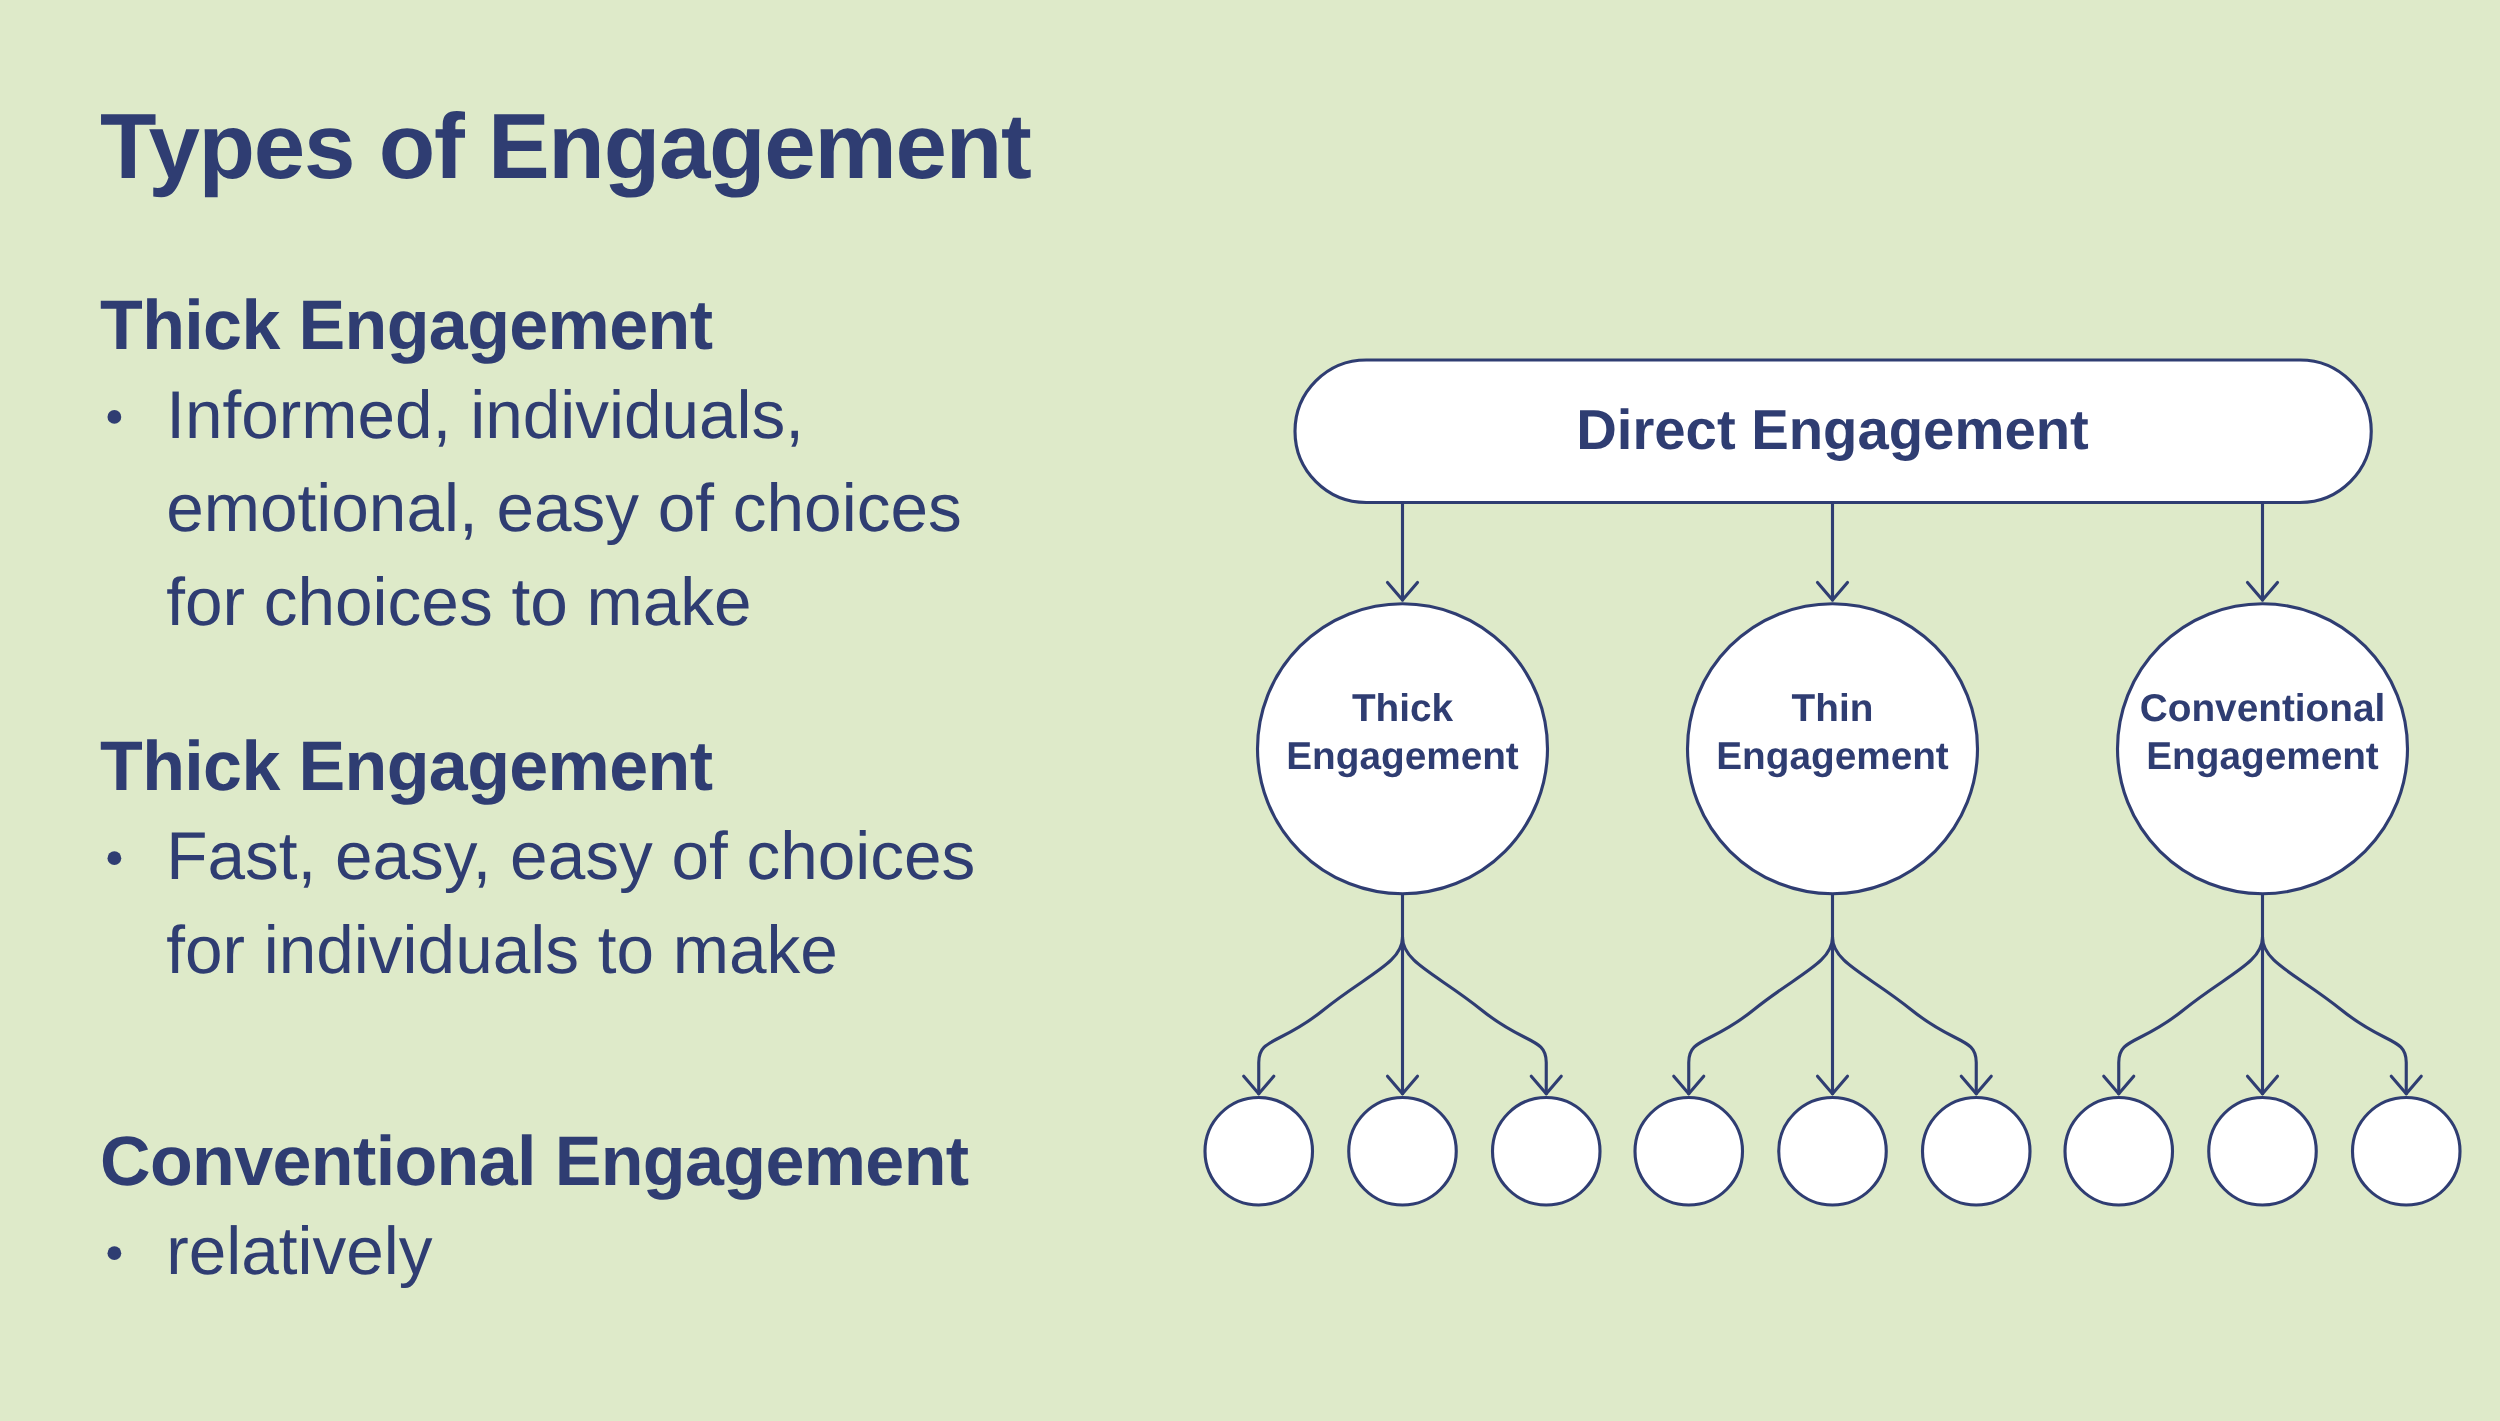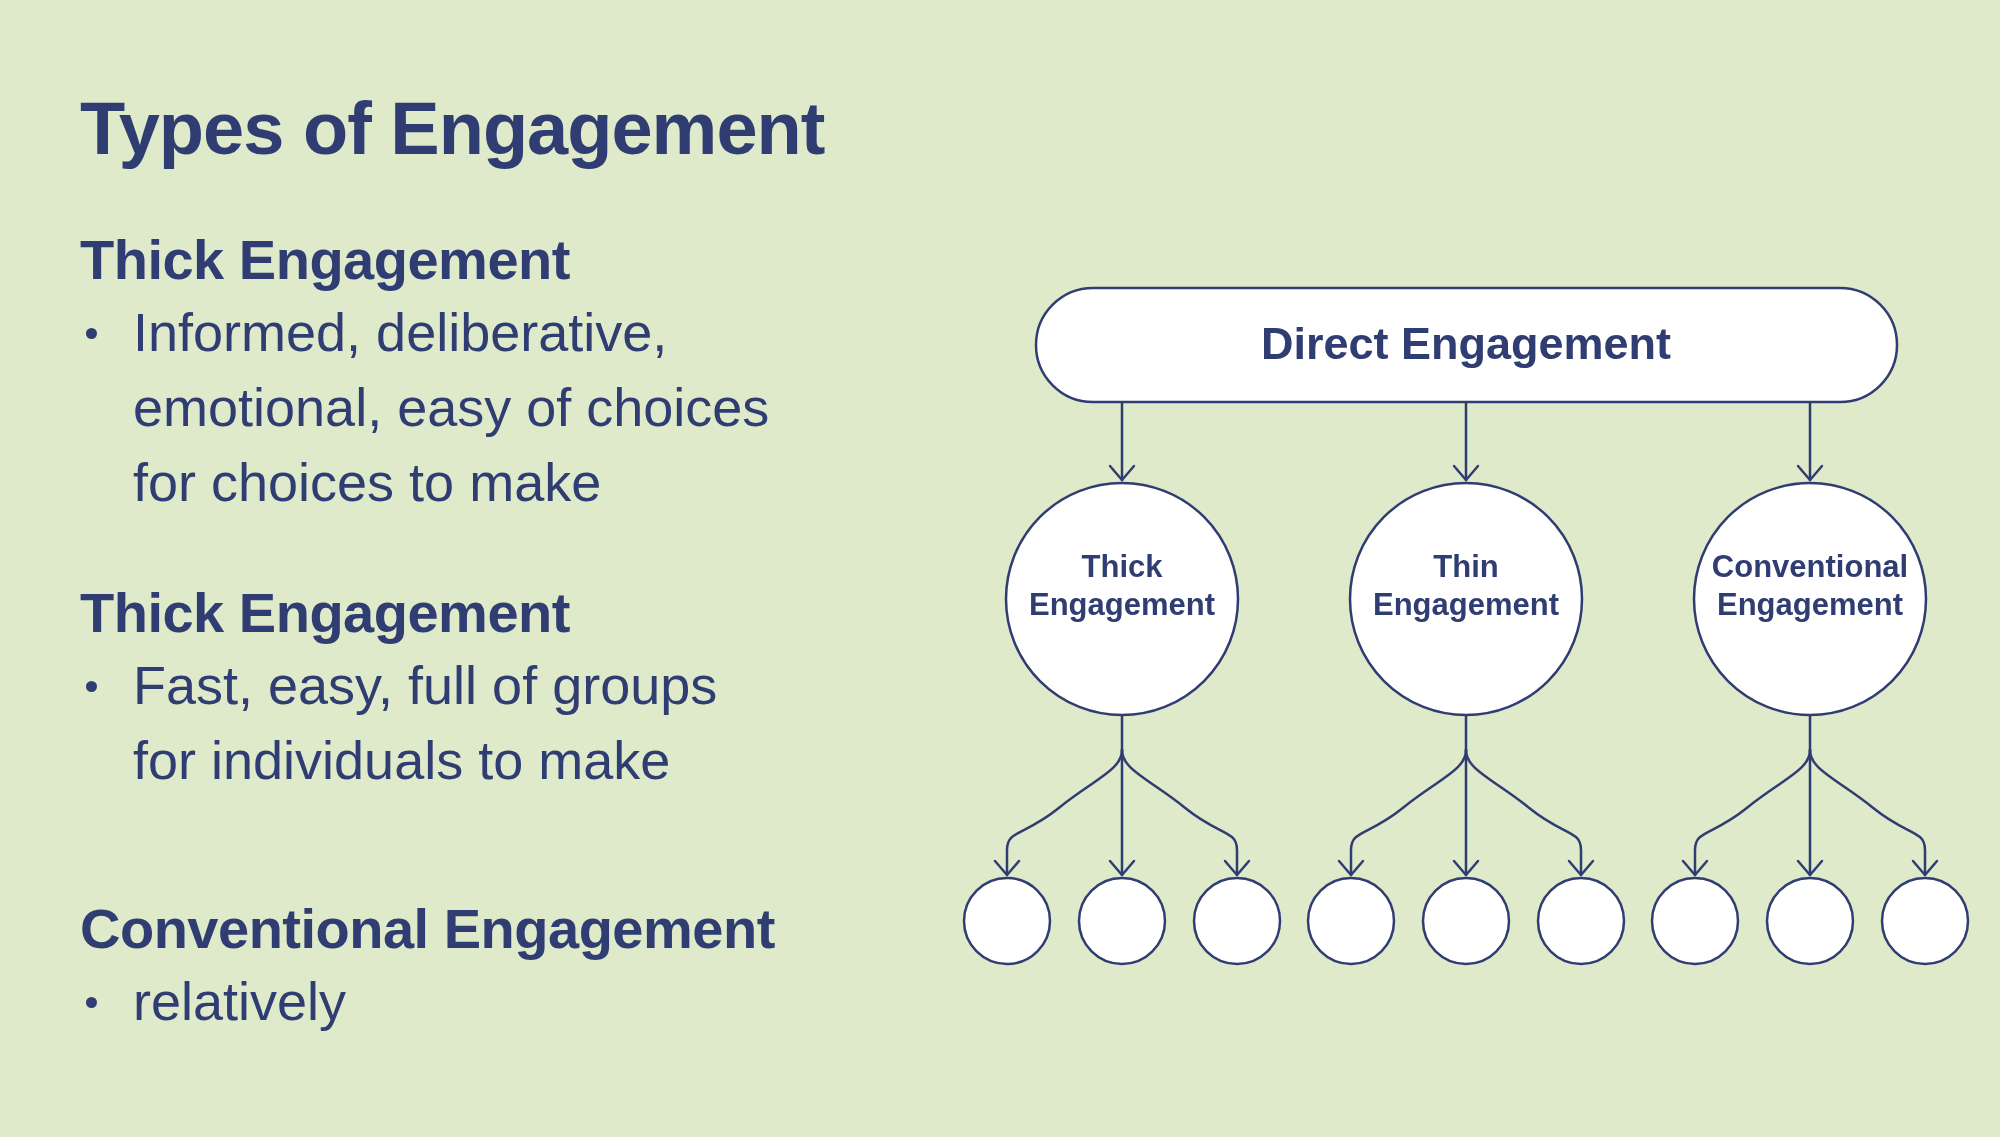--- a/index.html
+++ b/index.html
@@ -4,21 +4,21 @@
 <style>
   html, body { margin: 0; padding: 0; }
   body {
     width: 2000px; height: 1137px; overflow: hidden;
     background: #deeac9;
     font-family: "Liberation Sans", sans-serif;
     color: #2f3d72;
     position: relative;
   }
   .title {
-    position: absolute; left: 80px; top: 84px;
+    position: absolute; left: 80px; top: 72px;
     font-size: 74px; font-weight: bold; letter-spacing: -1px;
     margin: 0; line-height: 90px; white-space: nowrap;
   }
   .section { position: absolute; left: 80px; }
   .section h2 {
     margin: 0; font-size: 56px; font-weight: bold; line-height: 70px;
     letter-spacing: -0.5px; white-space: nowrap;
   }
   .bullet {
     position: relative; padding-left: 53px;
@@ -38,31 +38,31 @@
 </style>
 </head>
 <body>
 
 <h1 class="title">Types of Engagement</h1>
 
 <div class="section" id="s-thick">
   <h2>Thick Engagement</h2>
   <div class="bullet">
     <span class="dot"></span>
-    <span class="line">Informed, deliberative,</span>
+    <span class="line">Informed, individuals,</span>
     <span class="line">emotional, easy of choices</span>
     <span class="line">for choices to make</span>
   </div>
 </div>
 
 <div class="section" id="s-thin">
   <h2>Thick Engagement</h2>
   <div class="bullet">
     <span class="dot"></span>
-    <span class="line">Fast, easy, full of groups</span>
+    <span class="line">Fast, easy, easy of choices</span>
     <span class="line">for individuals to make</span>
   </div>
 </div>
 
 <div class="section" id="s-conv">
   <h2>Conventional Engagement</h2>
   <div class="bullet">
     <span class="dot"></span>
     <span class="line">relatively</span>
   </div>

